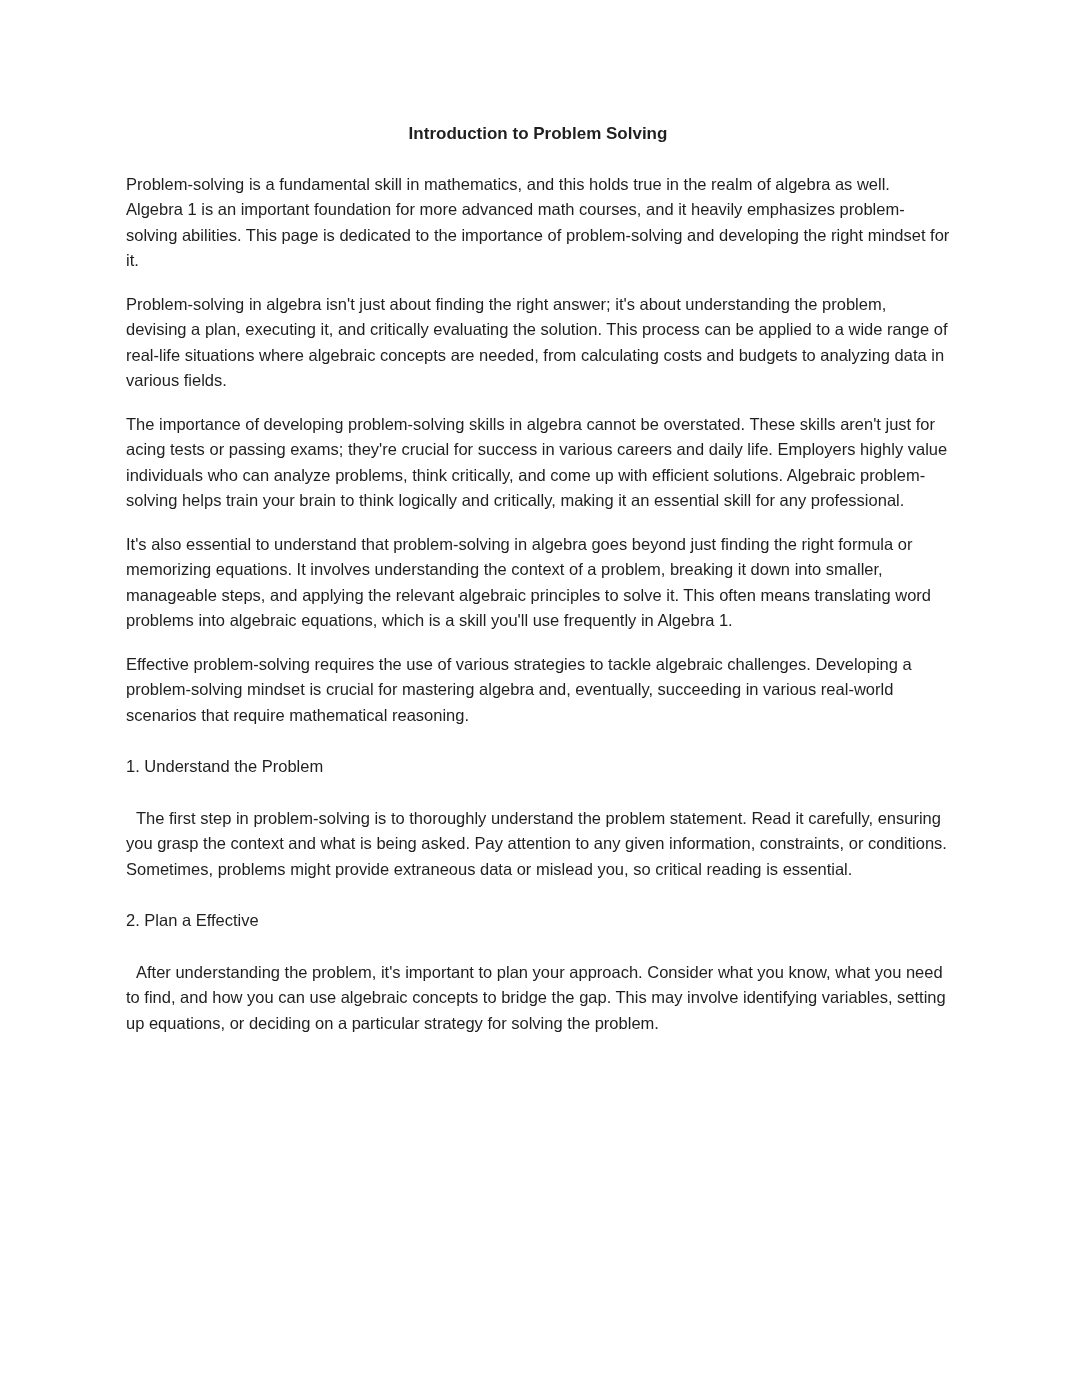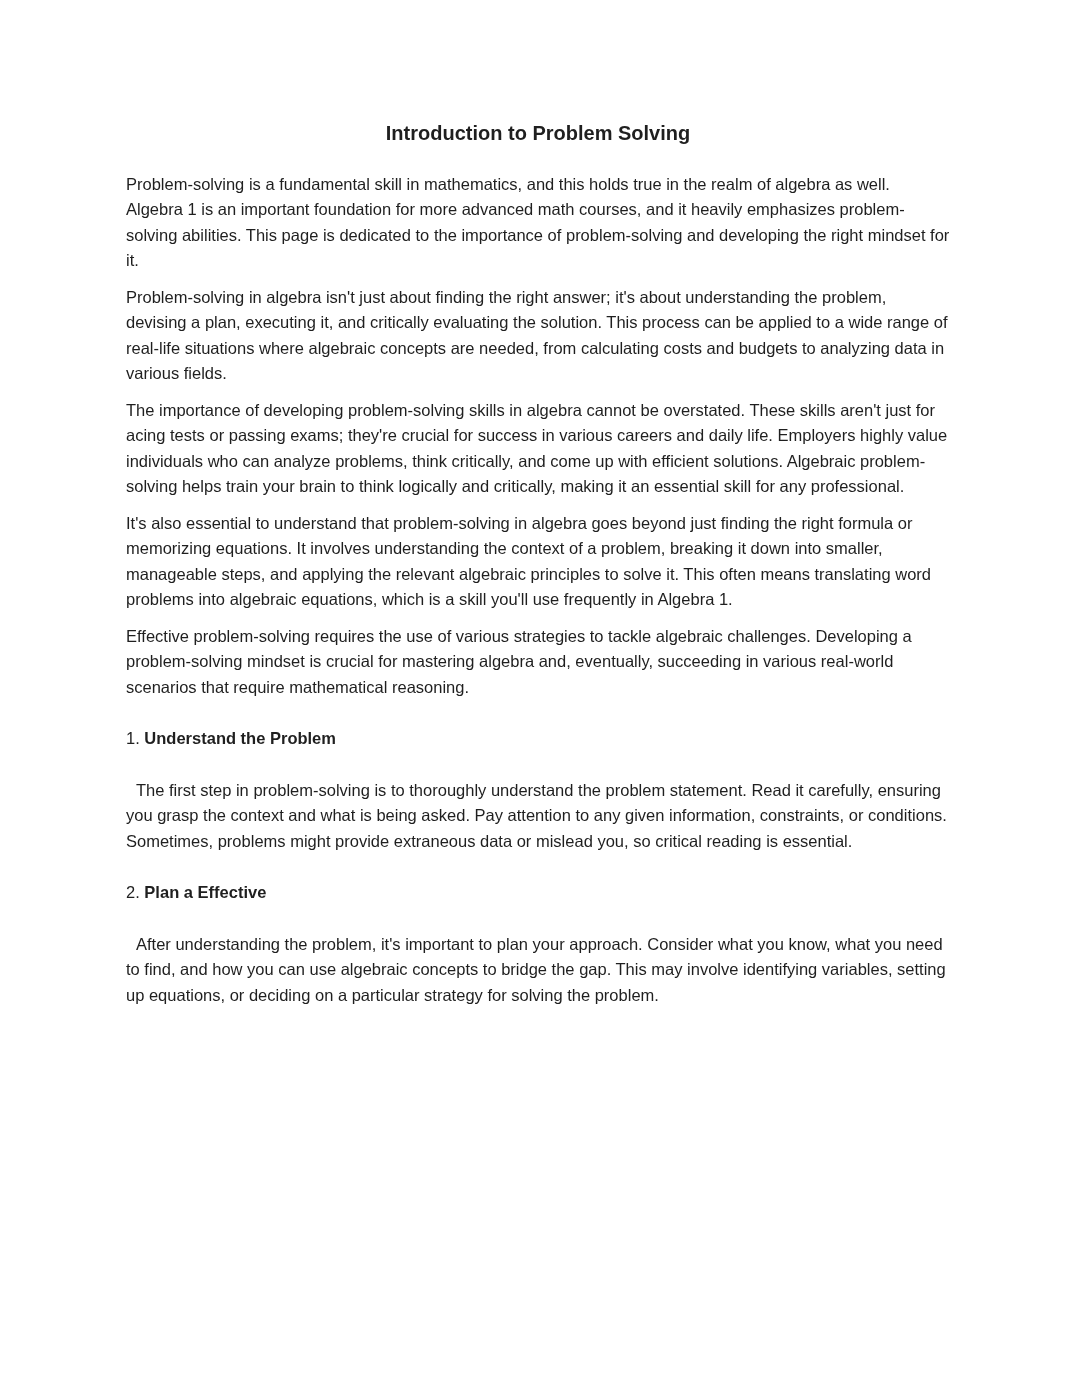--- a/index.html
+++ b/index.html
@@ -21,38 +21,38 @@
     padding: 121px 130px 40px 126px;
     font-family: "Liberation Sans", "DejaVu Sans", sans-serif;
     font-size: 16.5px;
     line-height: 25.5px;
     color: #1f1f1f;
   }
   .content {
     width: 824px;
   }
   .doc-heading {
-    font-size: 20px;
+    font-size: 17px;
     line-height: 25.5px;
     font-weight: bold;
     text-align: center;
     margin: 26px 0 25px 0;
   }
   .doc-heading.first {
     margin-top: 0;
   }
   .para {
-    margin: 11px 0;
+    margin: 18px 0;
   }
   .step-heading {
     margin: 26px 0;
     font-weight: normal;
   }
   .step-title {
-    font-weight: bold;
+    font-weight: normal;
     margin-top: 11px;
   }
   .step-body {
     margin: 18px 0;
     text-indent: 10px;
   }
 </style>
 </head>
 <body>
 

